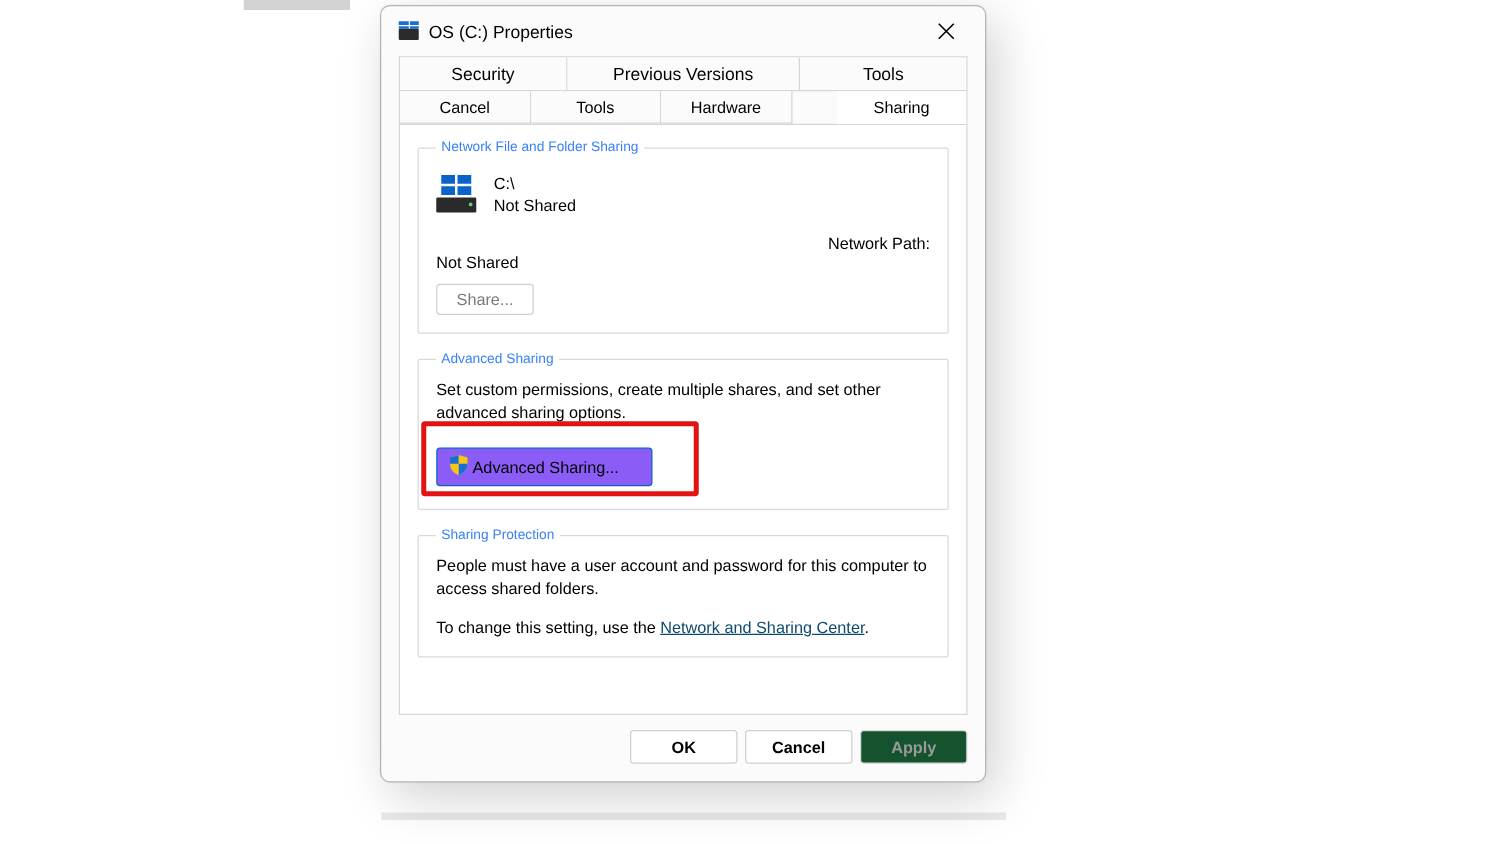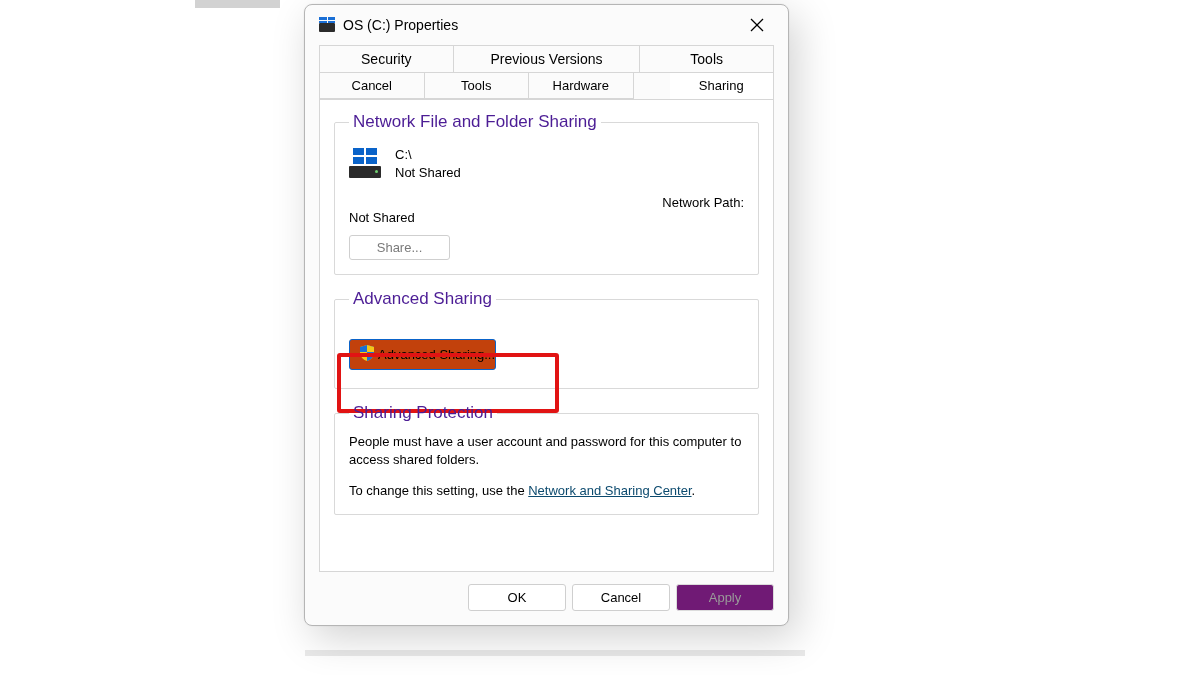--- a/index.html
+++ b/index.html
@@ -110,23 +110,23 @@
     position:relative;
   }
   fieldset.group {
     border:1px solid #d9d9d9;
     border-radius:2px;
     margin:0 0 14px 0;
     padding: 10px 14px 14px 14px;
     position:relative;
   }
   fieldset.group legend {
-    font-size:17px;
+    font-size:11px;
     padding:0 4px;
-    color:#4c1d95;
+    color:#3b82f6;
   }
   .share-row { display:flex; align-items:flex-start; gap:14px; margin-top:4px; }
   .share-icon {
     width:32px; height:32px; position:relative; margin-top:2px;
   }
   .win-grid {
     position:absolute; left:4px; top:0; width:24px; height:16px;
     display:grid; grid-template-columns:1fr 1fr; grid-template-rows:1fr 1fr;
     gap:2px;
   }
@@ -145,49 +145,49 @@
     display:inline-flex; align-items:center; justify-content:center;
     background:#ffffff;
     border:1px solid #cfcfcf;
     border-radius:3px;
     font-size:13px;
     font-family:inherit;
     padding: 4px 18px;
     cursor:pointer;
     color:#000;
   }
-  .btn.disabled { color:#9a9a9a; cursor:default; border-color:#dcdcdc; background:#701a75;}
-  .btn-share { margin-top:10px; width:101px; color:#7a7a7a;}
+  .btn.disabled { color:#9a9a9a; cursor:default; border-color:#dcdcdc; background:#14532d;}
+  .btn-share { margin-top:10px; width:78px; color:#7a7a7a;}
   .adv-btn-wrap {
     display:inline-block;
     margin-top:4px;
   }
   .btn-adv {
     border:1px solid #0a63c9;
-    padding:4px 0 4px 8px;
+    padding:4px 26px 4px 8px;
     display:inline-flex; align-items:center; gap:2px;
-    background:#c2410c;
+    background:#8b5cf6;
   }
   .shield {
     display:inline-block;
   }
   .highlight-box {
     position:absolute;
     border:4px solid #e11313;
     border-radius:3px;
     pointer-events:none;
   }
   .link { color:#0c4a6e; text-decoration:underline; cursor:pointer; }
   .footer {
     display:flex;
     justify-content:flex-end;
     gap:6px;
     padding: 12px 14px 14px 14px;
   }
-  .footer .btn { width:98px; padding:5px 0; }
+  .footer .btn { width:86px; padding:5px 0;font-weight:bold; }
   .para { line-height:1.35; }
 </style>
 </head>
 <body>
 
 <div class="bg-strip"></div>
 <div class="bg-strip2"></div>
 
 <div class="dialog">
 
@@ -242,20 +242,21 @@
           <div>Not Shared</div>
         </div>
       </div>
       <div class="netpath-label">Network Path:</div>
       <div>Not Shared</div>
       <button class="btn btn-share">Share...</button>
     </fieldset>
 
     <fieldset class="group" style="padding-bottom:18px">
       <legend>Advanced Sharing</legend>
+      <div class="para">Set custom permissions, create multiple shares, and set other advanced sharing options.</div>
       <div class="adv-btn-wrap" style="margin-top:20px">
         <button class="btn btn-adv">
           <span class="shield">
             <svg width="18" height="18" viewBox="0 0 18 18">
               <path d="M9 1 L16 3 V8 C16 13 12.5 16 9 17 C5.5 16 2 13 2 8 V3 Z" fill="#f5c518"></path>
               <path d="M9 1 L16 3 V8 C16 13 12.5 16 9 17 V1 Z" fill="#1a6fd6"></path>
               <path d="M9 1 L2 3 V8 L9 8 Z" fill="#1a6fd6"></path>
               <path d="M9 1 L16 3 V8 L9 8 Z" fill="#f5c518"></path>
             </svg>
           </span>

